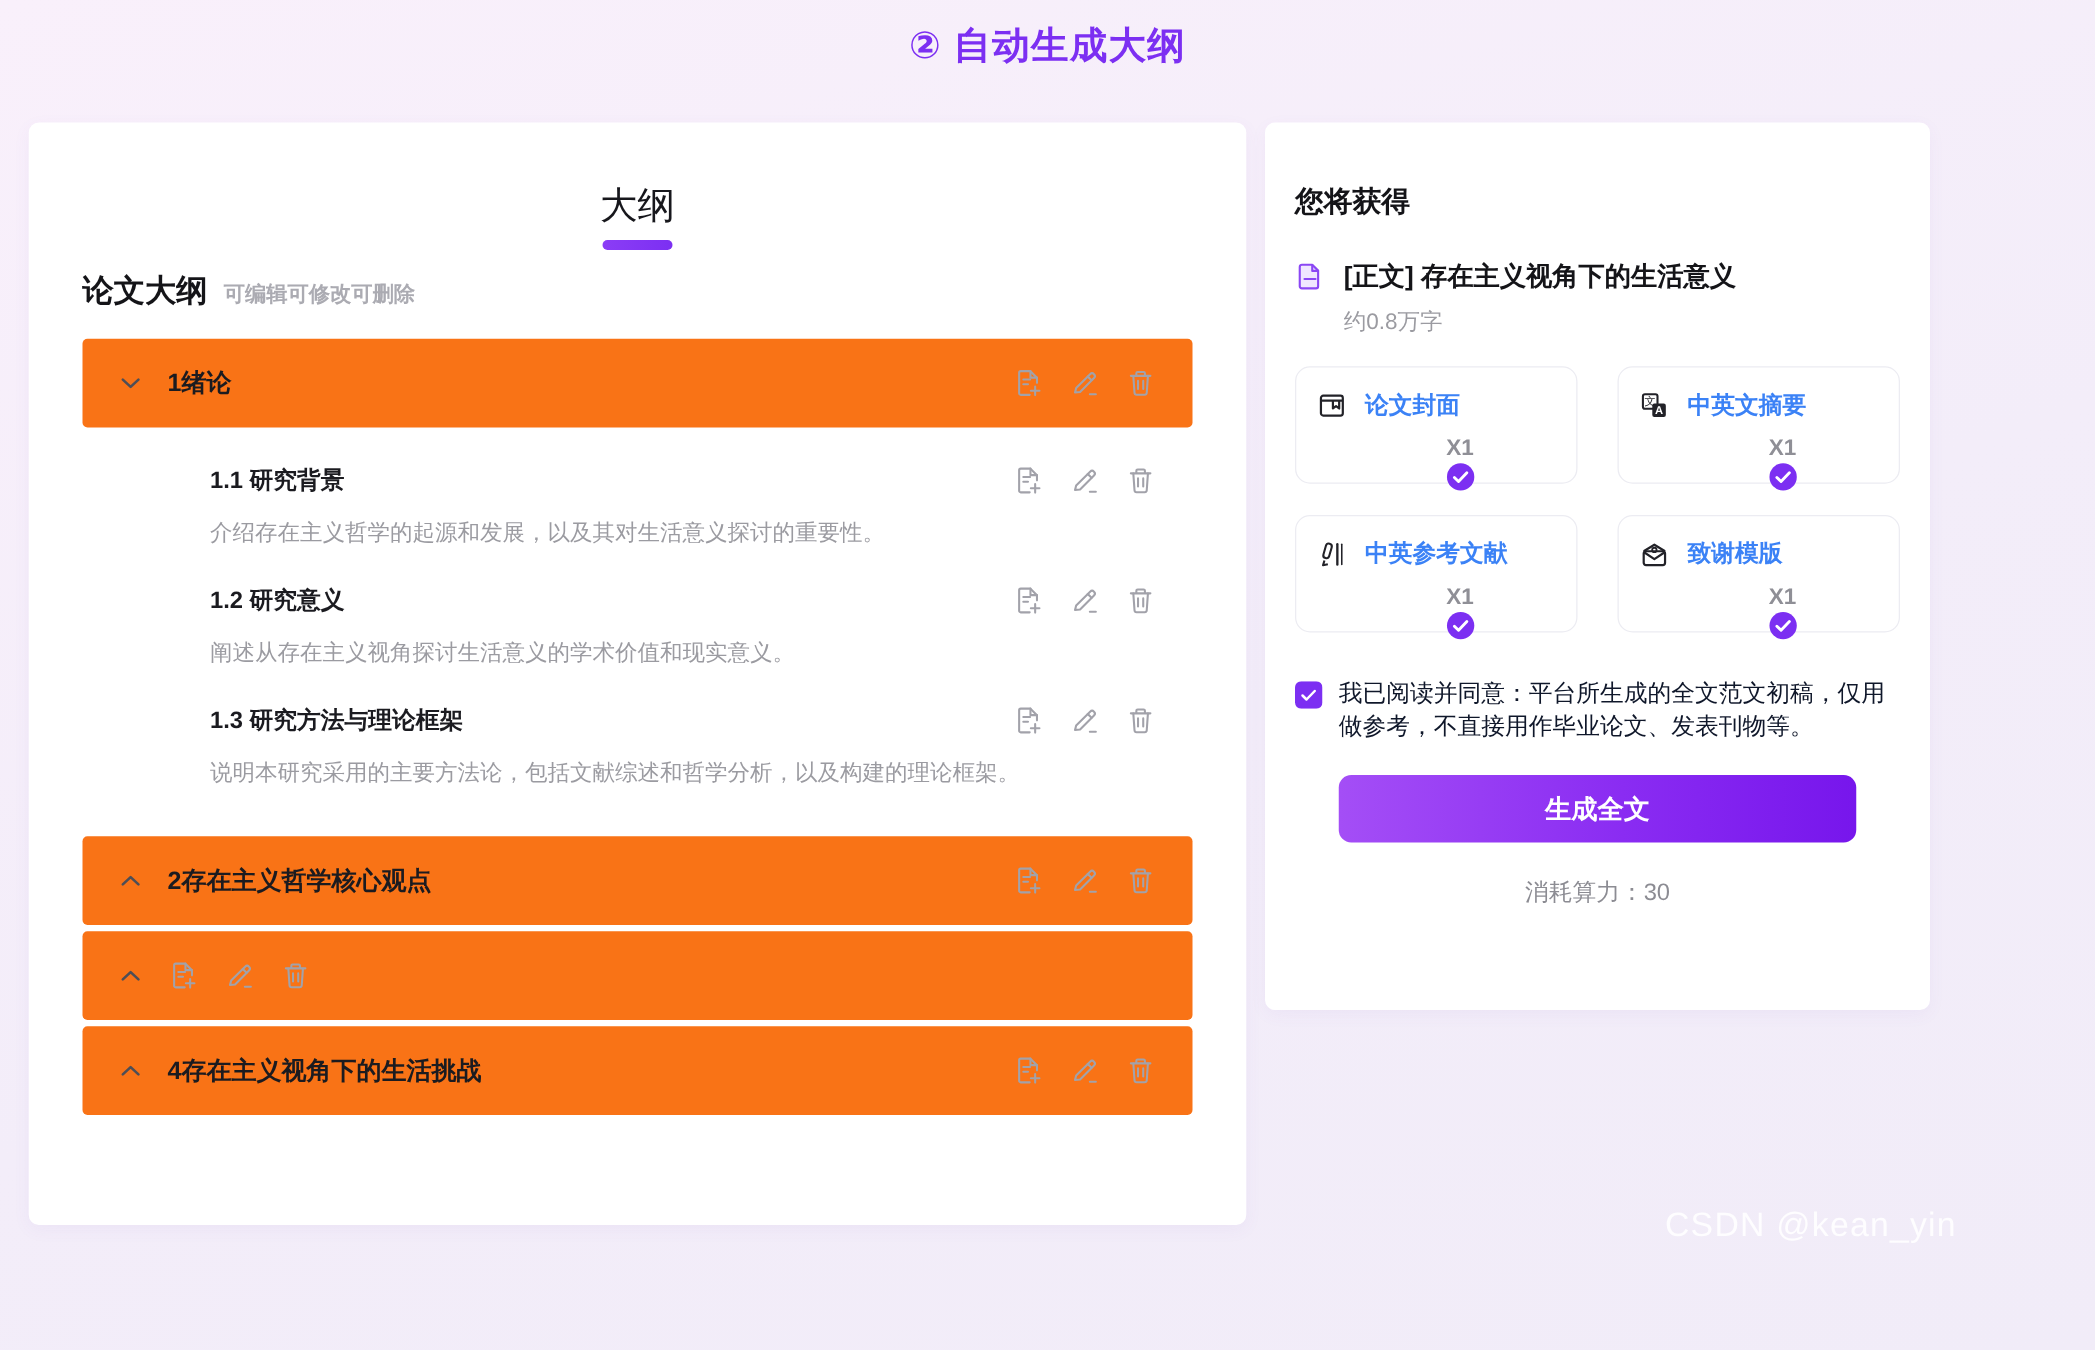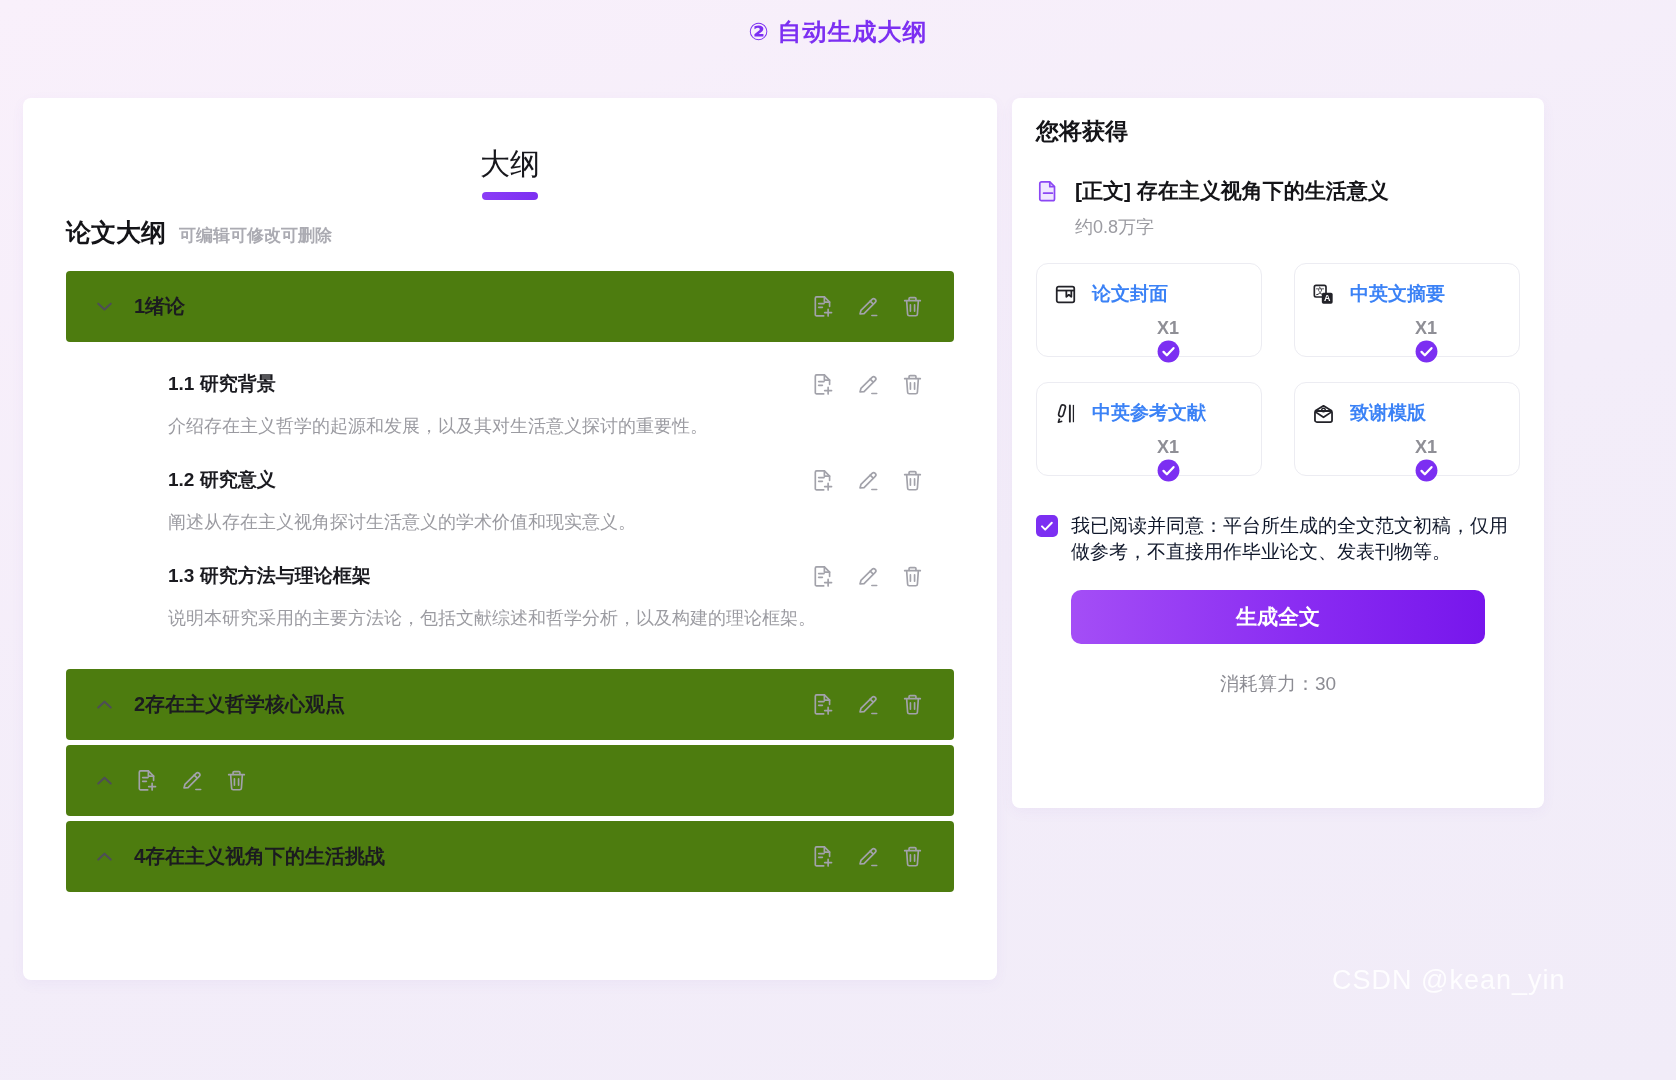--- a/index.html
+++ b/index.html
@@ -3,55 +3,55 @@
 <meta charset="utf-8">
 <style>
   * { margin:0; padding:0; box-sizing:border-box; }
   html,body { width:1676px; height:1080px; overflow:hidden; }
   body {
     font-family:"Liberation Sans","DejaVu Sans",sans-serif;
     background:linear-gradient(160deg,#F9F0FB 0%,#F3EDF9 55%,#F1ECF8 100%);
     position:relative; color:#1d1d22;
   }
   .step-header { position:absolute; top:16px; left:0; right:0; text-align:center;
-    font-size:24px; font-weight:700; color:#7C2FF2; letter-spacing:1px; }
+    font-size:30px; font-weight:700; color:#7C2FF2; letter-spacing:1px; }
 
   
   .outline-card { position:absolute; left:23px; top:98px; width:974px; height:882px;
     background:#ffffff; border-radius:8px; box-shadow:0 4px 14px rgba(110,70,190,.05);
     padding:0 43px; }
   .outline-title-wrap { text-align:center; padding-top:46px; }
   .outline-title { font-size:30px; font-weight:500; color:#17171c; display:inline-block; }
   .outline-underline { width:56px; height:8px; border-radius:4px; margin:7px auto 0;
     background:linear-gradient(90deg,#8B3DF6,#7C2FF2); }
   .outline-heading-row { margin-top:16px; display:flex; align-items:baseline; }
   .outline-heading { font-size:25px; font-weight:700; color:#141418; }
   .outline-hint { font-size:17px; font-weight:600; color:#ABABB2; margin-left:13px; }
 
   #chapters { margin-top:22px; }
-  .chap-row { height:71px; background:#4d7c0f; border-radius:4px; display:flex;
+  .chap-row { height:71px; background:#f97316; border-radius:4px; display:flex;
     align-items:center; padding:0 29px 0 25px; }
   .chap-row + .chap-row, .collapsed-gap { margin-top:5px; }
   .chev { width:26px; height:26px; display:flex; align-items:center; justify-content:center;
     cursor:pointer; margin-right:17px; }
   .chap-title { flex:1; font-size:20px; font-weight:700; color:#1b1b20; }
   .actions { display:flex; align-items:center; gap:20px; }
   .act { width:25px; height:25px; display:flex; align-items:center; justify-content:center; cursor:pointer; }
 
   .children { padding:0 0 34px 0; }
   .sub-item { padding:29px 29px 0 102px; }
   .sub-head { display:flex; align-items:center; }
   .sub-title { flex:1; font-size:19px; font-weight:700; color:#1b1b20; }
   .sub-desc { margin-top:17px; font-size:18px; color:#9B9BA1; line-height:24px; }
 
   
   .result-card { position:absolute; left:1012px; top:98px; width:532px; height:710px;
     background:#ffffff; border-radius:8px; box-shadow:0 4px 14px rgba(110,70,190,.05);
     padding:0 24px; }
-  .result-title { padding-top:18px; font-size:23px; font-weight:700; color:#141418; }
+  .result-title { padding-top:48px; font-size:23px; font-weight:700; color:#141418; }
   .doc-row { margin-top:30px; display:flex; align-items:center; gap:15px; }
   .doc-title { font-size:21px; font-weight:700; color:#141418; }
   .word-count { margin:10px 0 0 39px; font-size:18px; color:#9B9BA1; }
 
   .deliverables { margin-top:24px; display:grid; grid-template-columns:1fr 1fr;
     column-gap:32px; row-gap:25px; }
   .dcard { border:1px solid #ECECF2; border-radius:12px; height:94px; padding:17px 16px 0 16px; }
   .dcard-top { display:flex; align-items:center; gap:14px; }
   .dcard-label { font-size:19px; font-weight:700; color:#3b82f6; }
   .dcard-bottom { margin-top:11px; display:flex; align-items:center; padding-left:38px;flex-direction:column; }

